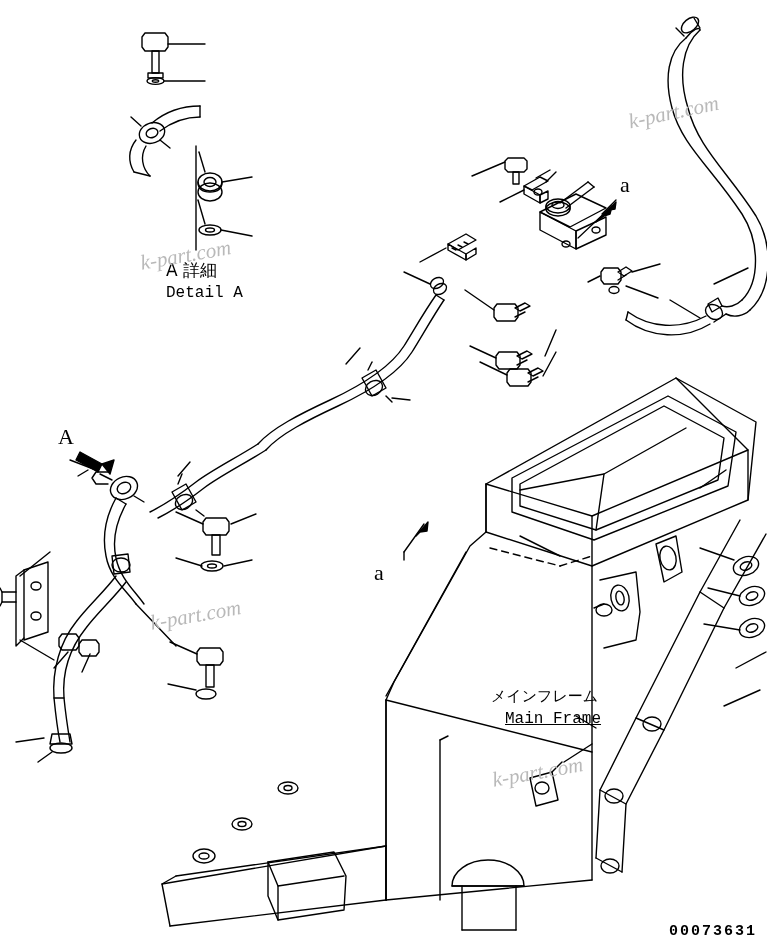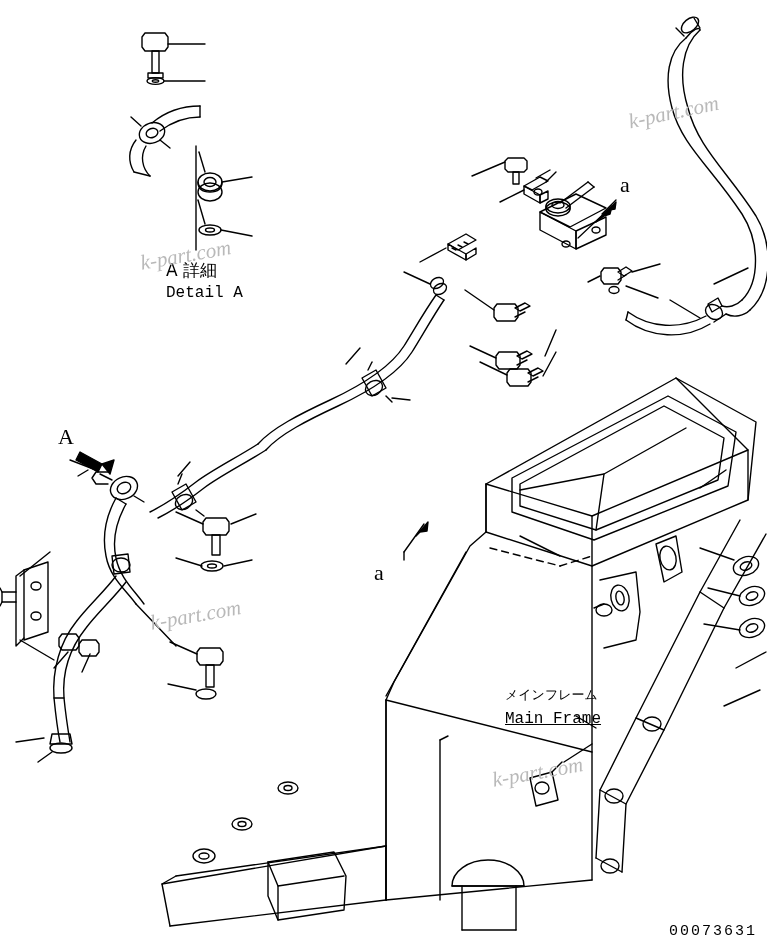--- a/index.html
+++ b/index.html
@@ -49,20 +49,21 @@
     white-space: pre;
   }
   #part-number {
     position: absolute;
     right: 10px;
     bottom: 6px;
     font-family: "Liberation Mono", monospace;
     font-size: 15px;
     letter-spacing: 2px;
     color: #000000;
+    font-weight: bold;
   }
 </style>
 </head>
 <body>
 
 <div id="sheet">
 
   <svg class="artwork" viewBox="0 0 767 946" xmlns="http://www.w3.org/2000/svg">
     <g fill="none" stroke="#000000" stroke-width="1.4" stroke-linecap="round" stroke-linejoin="round">
 
@@ -422,21 +423,21 @@
       <path d="M700 488 L726 470"></path>
 
     </g>
   </svg>
 
   <div class="callout-letter" style="left:58px; top:424px; font-size:22px;">A</div>
 
   <div class="lbl lbl-jp" style="left:166px; top:261px; font-size:17px;">A 詳細</div>
   <div class="lbl" style="left:166px; top:284px; font-size:16px;">Detail A</div>
 
-  <div class="lbl lbl-jp" style="left:505px; top:688px; font-size:13px;">メインフレーム</div>
+  <div class="lbl lbl-jp" style="left:491px; top:688px; font-size:15px;">メインフレーム</div>
   <div class="lbl" style="left:505px; top:710px; font-size:16px;text-decoration:underline;">Main Frame</div>
 
   <div class="callout-letter" style="left:620px; top:172px; font-size:22px;">a</div>
   <div class="callout-letter" style="left:374px; top:560px; font-size:22px;">a</div>
 
   <div class="wm" style="left:628px; top:100px; font-size:21px; transform:rotate(-12deg);">k-part.com</div>
   <div class="wm" style="left:140px; top:243px; font-size:21px; transform:rotate(-10deg);">k-part.com</div>
   <div class="wm" style="left:150px; top:603px; font-size:21px; transform:rotate(-10deg);">k-part.com</div>
   <div class="wm" style="left:492px; top:760px; font-size:21px; transform:rotate(-10deg);">k-part.com</div>
 

